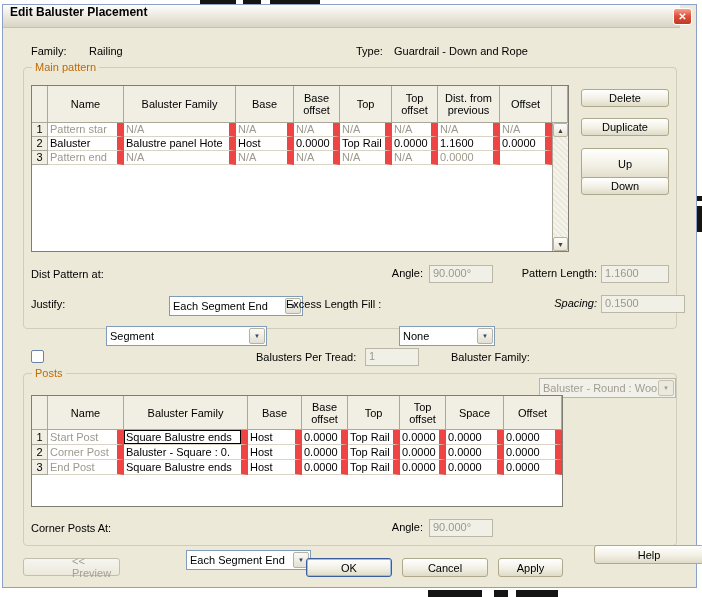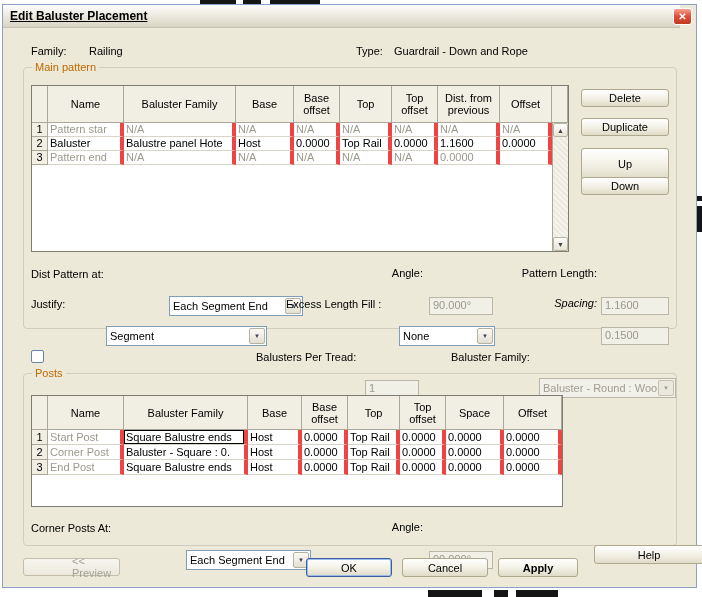--- a/index.html
+++ b/index.html
@@ -2,34 +2,34 @@
 <html><head>
 <meta charset="utf-8">
 <style>
   *{box-sizing:border-box;margin:0;padding:0;}
   html,body{width:702px;height:597px;}
   body{font-family:"Liberation Sans",sans-serif;background:#fff;overflow:hidden;}
   .stage{position:relative;width:702px;height:597px;background:#fff;}
   .artifact{position:absolute;background:#151515;}
 
   .dialog{position:absolute;left:2px;top:4px;width:695px;height:584px;background:#ECE9D8;border:1px solid #8DA0C6;}
-  .titlebar{position:absolute;left:0;top:0;right:16px;height:23px;background:linear-gradient(to bottom,#FDFDFC,#E8E5D8 60%,#D8D4C5);border-bottom:1px solid #C6C2B2;display:flex;align-items:center;padding:0 7px;text-decoration:underline;}
+  .titlebar{position:absolute;left:0;top:0;right:16px;height:23px;background:linear-gradient(to bottom,#FDFDFC,#E8E5D8 60%,#D8D4C5);border-bottom:1px solid #C6C2B2;display:flex;align-items:flex-start;padding:0 7px;}
   .title{font-size:12px;font-weight:bold;color:#000;}
   .close-btn{position:absolute;right:4px;top:3px;width:19px;height:17px;border:1px solid #fff;border-radius:3px;background:linear-gradient(to bottom,#F5A38F,#E0523E 45%,#BE3A22);color:#fff;font-size:10px;font-weight:bold;display:flex;align-items:center;justify-content:center;}
 
   .lbl{position:absolute;font-size:11px;color:#000;white-space:nowrap;}
   .lbl.right{text-align:right;}
 
   .groupbox{position:absolute;border:1px solid #D0CDBC;border-radius:4px;}
   .group-label{position:absolute;top:-7px;left:8px;background:#ECE9D8;padding:0 3px;font-size:11px;color:#C06A00;}
 
   .gtable{position:absolute;background:#fff;border:1px solid #7E7D74;}
   .trow{display:flex;}
   .hcell{background:#F1EFE3;border-right:1px solid #ACA899;border-bottom:1px solid #ACA899;font-size:11px;display:flex;align-items:center;justify-content:center;text-align:center;line-height:12px;padding:1px;overflow:hidden;}
-  .cell{font-size:11px;padding:0 2px;border-right:4px solid #ef4444;border-bottom:1px solid #D8D5C6;white-space:nowrap;overflow:hidden;background:#fff;}
+  .cell{font-size:11px;padding:0 2px;border-right:7px solid #ef4444;border-bottom:1px solid #D8D5C6;white-space:nowrap;overflow:hidden;background:#fff;}
   .rownum{background:#F1EFE3;border-right:1px solid #ACA899;border-bottom:1px solid #ACA899;text-align:center;padding:0;}
   .gray{color:#9C998C;}
   .focus-cell{box-shadow:inset 0 0 0 1px #000;}
 
   .main-t .hcell{height:37px;}
   .main-t .cell{height:14px;line-height:13px;}
   .posts-t .hcell{height:34px;}
   .posts-t .cell{height:15px;line-height:14px;}
 
   .c0{width:16px;} .c1{width:76px;} .c2{width:112px;} .c3{width:58px;} .c4{width:46px;}
@@ -45,21 +45,21 @@
   .btn.disabled{color:#A3A198;background:linear-gradient(to bottom,#F6F5EF,#ECE9DC);border-color:#C2BEAA;padding-left:48px;}
   .btn.default{border-color:#3C5E9E;box-shadow:inset 0 0 0 1px #9DBCE8;}
 
   .combo{position:absolute;background:#fff;border:1px solid #7F9DB9;display:flex;align-items:center;font-size:11px;height:20px;margin-top:32px;}
   .combo .val{flex:1;padding:0 3px;white-space:nowrap;overflow:hidden;}
   .combo .drop{width:16px;align-self:stretch;margin:1px;border:1px solid #B5B2A2;border-radius:2px;background:linear-gradient(to bottom,#FBFAF7,#E3E0D2);display:flex;align-items:center;justify-content:center;font-size:6px;color:#3C4658;}
   .combo.disabled{background:#F1F0E9;border-color:#B9B6A8;color:#A09D90;}
   .combo.disabled .drop{color:#A09D90;background:#EBE9DD;border-color:#C5C2B2;}
 
   .tbox{position:absolute;font-size:11px;padding:1px 3px;border:1px solid #7F9DB9;background:#fff;height:18px;white-space:nowrap;overflow:hidden;}
-  .tbox.disabled{background:#F1F0E7;border-color:#BAB7A8;color:#9B9889;margin-top:32px;}
+  .tbox.disabled{background:#F1F0E7;border-color:#BAB7A8;color:#9B9889;}
 
   .checkbox{position:absolute;width:13px;height:13px;background:#fff;border:1px solid #6A84A8;border-radius:2px;}
 </style>
 </head>
 <body>
 
 <div class="stage">
 
   <div class="artifact" style="left:200px;top:0;width:36px;height:4px;"></div>
   <div class="artifact" style="left:243px;top:0;width:18px;height:4px;"></div>
@@ -160,21 +160,21 @@
     <div class="combo" style="left:103px;top:289px;width:161px;">
       <span class="val">Segment</span>
       <span class="drop">▼</span>
     </div>
     <span class="lbl" style="left:283px;top:293px;">Excess Length Fill :</span>
     <div class="combo" style="left:396px;top:289px;width:96px;">
       <span class="val">None</span>
       <span class="drop">▼</span>
     </div>
     <span class="lbl right" style="left:490px;top:292px;width:104px;font-style:italic;">Spacing:</span>
-    <div class="tbox disabled" style="left:598px;top:290px;width:68px;">0.1500</div>
+    <div class="tbox disabled" style="left:598px;top:290px;width:84px;">0.1500</div>
 
     <div class="checkbox" style="left:28px;top:345px;"></div>
     <span class="lbl" style="left:253px;top:346px;">Balusters Per Tread:</span>
     <div class="tbox disabled" style="left:362px;top:343px;width:54px;">1</div>
     <span class="lbl" style="left:448px;top:346px;">Baluster Family:</span>
     <div class="combo disabled" style="left:536px;top:341px;width:137px;">
       <span class="val">Baluster - Round : Wood</span>
       <span class="drop">▼</span>
     </div>
 
@@ -233,17 +233,17 @@
     <div class="combo" style="left:183px;top:513px;width:125px;">
       <span class="val">Each Segment End</span>
       <span class="drop">▼</span>
     </div>
     <span class="lbl right" style="left:372px;top:516px;width:48px;">Angle:</span>
     <div class="tbox disabled" style="left:426px;top:514px;width:64px;">90.000°</div>
 
     <div class="btn disabled" style="left:20px;top:553px;width:97px;height:18px;">&lt;&lt; Preview</div>
     <div class="btn default" style="left:303px;top:553px;width:86px;height:19px;">OK</div>
     <div class="btn" style="left:399px;top:553px;width:86px;height:19px;">Cancel</div>
-    <div class="btn" style="left:495px;top:553px;width:80px;height:19px;font-weight:bold;">Apply</div>
+    <div class="btn" style="left:495px;top:553px;width:65px;height:19px;">Apply</div>
     <div class="btn" style="left:591px;top:540px;width:110px;height:19px;">Help</div>
 
   </div>
 </div>
 
 </body></html>

